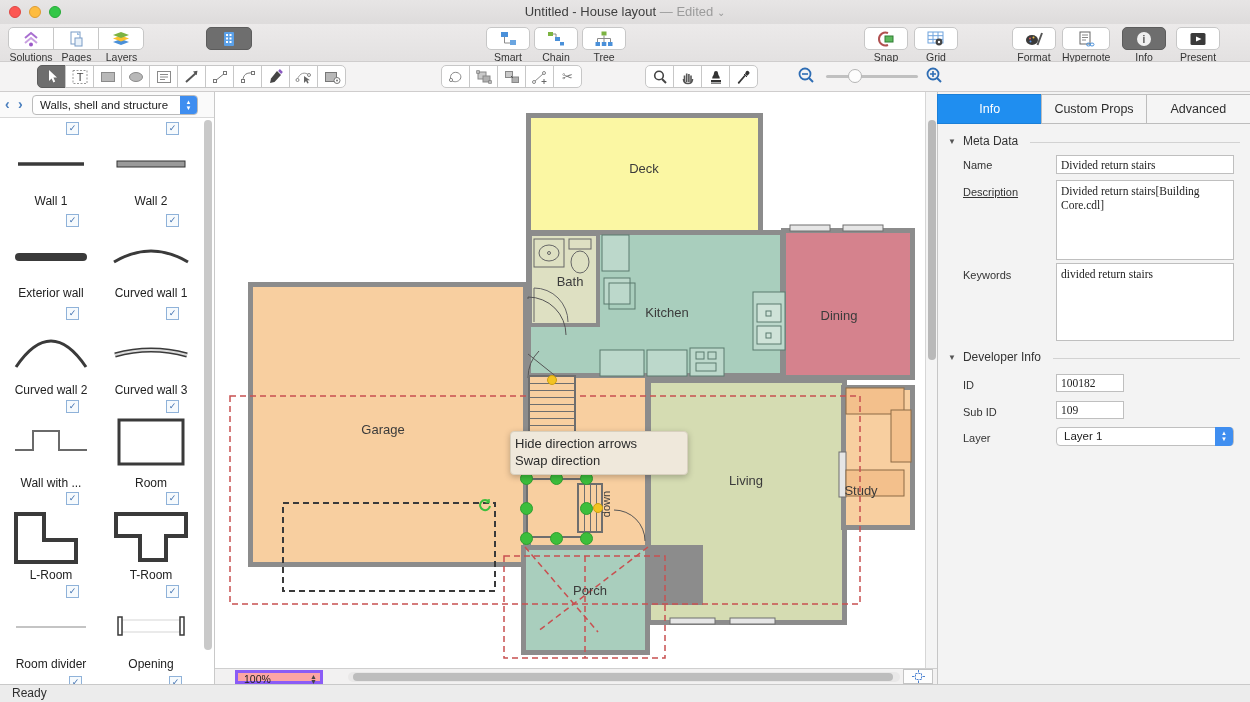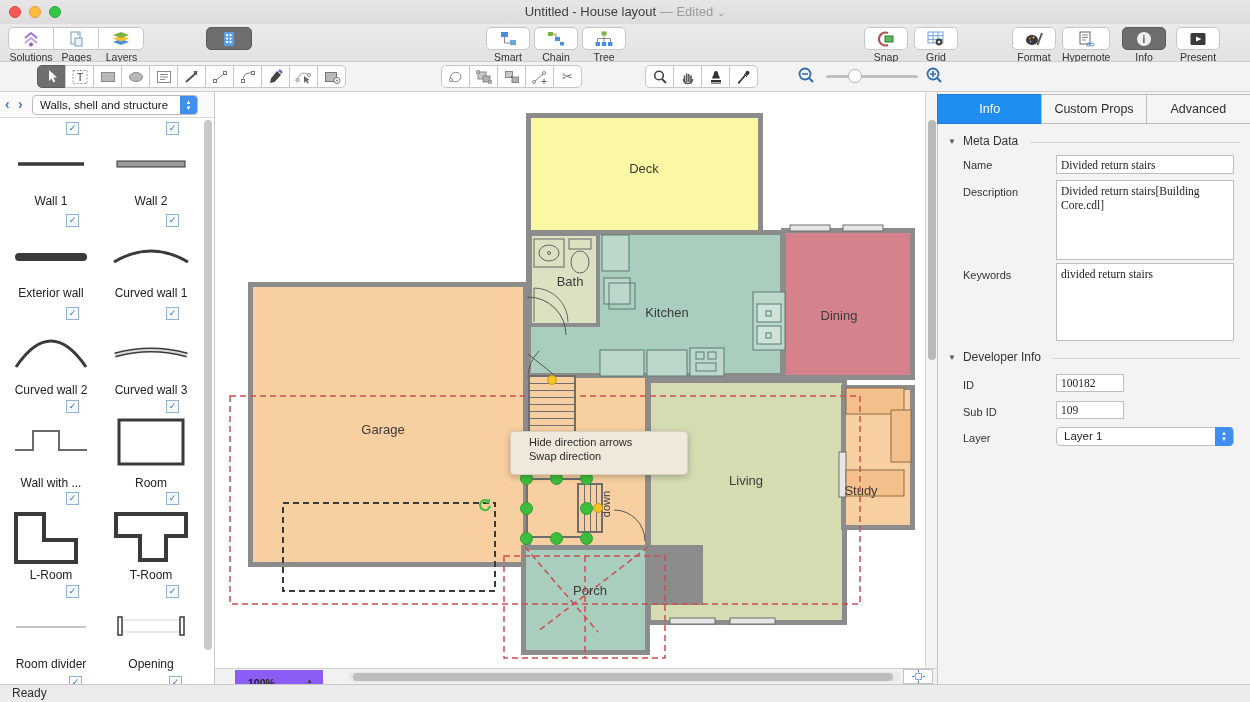--- a/index.html
+++ b/index.html
@@ -58,26 +58,26 @@
   
   .canvasArea { position:absolute; left:215px; top:92px; width:722px; height:592px; background:#fff; }
   .canvas { position:absolute; left:0; top:0; width:710px; height:576px; background:#fff; overflow:hidden; }
   .room { position:absolute; border:5px solid #8c8c8c; }
   .rlabel { position:absolute; font-size:13px; color:#3b3b3b; transform:translate(-50%,-50%); white-space:nowrap; z-index:6; }
   .stairs { position:absolute; border:2px solid #6e6e6e; background:#f8cfa0; z-index:5; }
   .handle { position:absolute; width:13px; height:13px; border-radius:50%; background:#3cbe3c; border:1px solid #2f9e2f; z-index:9; }
   .yhandle { position:absolute; width:10px; height:10px; border-radius:50%; background:#f2c322; border:1px solid #cf9f10; z-index:9; }
   .ctxmenu { position:absolute; left:295px; top:339px; width:178px; height:44px; background:#efe8db;
     border:1px solid #d8d0bf; border-radius:4px; box-shadow:0 2px 6px rgba(0,0,0,.25); z-index:10; padding:3px 0; }
-  .ctxitem { font-size:11px; color:#2b2b2b; padding:1px 18px; white-space:nowrap; }
+  .ctxitem { font-size:13px; color:#2b2b2b; padding:1px 4px; white-space:nowrap; }
   .vscroll { position:absolute; left:710px; top:0; width:12px; height:576px; background:#f4f4f4; border-left:1px solid #d6d6d6; }
   .vthumb { position:absolute; left:2px; top:28px; width:8px; height:240px; background:#b9b9b9; border-radius:4px; }
   .canvasBottom { position:absolute; left:0; top:576px; width:722px; height:16px; background:#f2f1f1; border-top:1px solid #cfcfcf; }
-  .zoomBox { position:absolute; left:20px; top:1px; width:88px; height:14px; background:#86efac; border:7px solid #8b5cf6;
-    font-size:10.5px; color:#222; line-height:12px; padding-left:6px;font-weight:bold; }
+  .zoomBox { position:absolute; left:20px; top:1px; width:88px; height:14px; background:#fca5a5; border:3px solid #8b5cf6;
+    font-size:10.5px; color:#222; line-height:12px; padding-left:6px; }
   .zoomStep { position:absolute; right:3px; top:1px; font-size:7px; line-height:5px; color:#444; text-align:center; }
   .hscroll { position:absolute; left:133px; top:3px; width:552px; height:10px; background:#e9e8e8; border-radius:5px; }
   .hthumb { position:absolute; left:5px; top:1px; width:540px; height:8px; background:#bdbdbd; border-radius:4px; }
   .fitBtn { position:absolute; right:4px; top:0; width:30px; height:15px; background:#fdfdfd; border:1px solid #c4c4c4; display:flex; align-items:center; justify-content:center; }
 
   
   .inspector { position:absolute; left:937px; top:92px; width:313px; height:592px; background:#f3f3f3; border-left:1px solid #c6c6c6; }
   .tabs { position:absolute; left:0; top:2px; width:313px; height:30px; display:flex; }
   .tab { flex:1; height:30px; background:#f5f5f5; border:1px solid #bdbdbd; margin-left:-1px;
     font-size:12.5px; color:#2e2e2e; display:flex; align-items:center; justify-content:center; }
@@ -676,21 +676,21 @@
 
     <div class="secHead" style="left:10px;top:42px;">
       <span class="tri">▼</span>
       <span>Meta Data</span>
     </div>
     <div class="secRule" style="left:92px;top:50px;width:210px;"></div>
 
     <div class="fldLabel" style="left:25px;top:67px;">Name</div>
     <input class="fldInput" style="left: 118px; top: 63px; width: 178px; height: 19px;" value="Divided return stairs">
 
-    <div class="fldLabel" style="left:25px;top:94px;">Description</div>
+    <div class="fldLabel" style="left:25px;top:94px;text-decoration:underline;">Description</div>
     <textarea class="fldInput" style="left: 118px; top: 88px; width: 178px; height: 80px;">Divided return stairs[Building Core.cdl]</textarea>
 
     <div class="fldLabel" style="left:25px;top:177px;">Keywords</div>
     <textarea class="fldInput" style="left: 118px; top: 171px; width: 178px; height: 78px;">divided return stairs</textarea>
 
     <div class="secHead" style="left:10px;top:258px;">
       <span class="tri">▼</span>
       <span>Developer Info</span>
     </div>
     <div class="secRule" style="left:115px;top:266px;width:187px;"></div>

